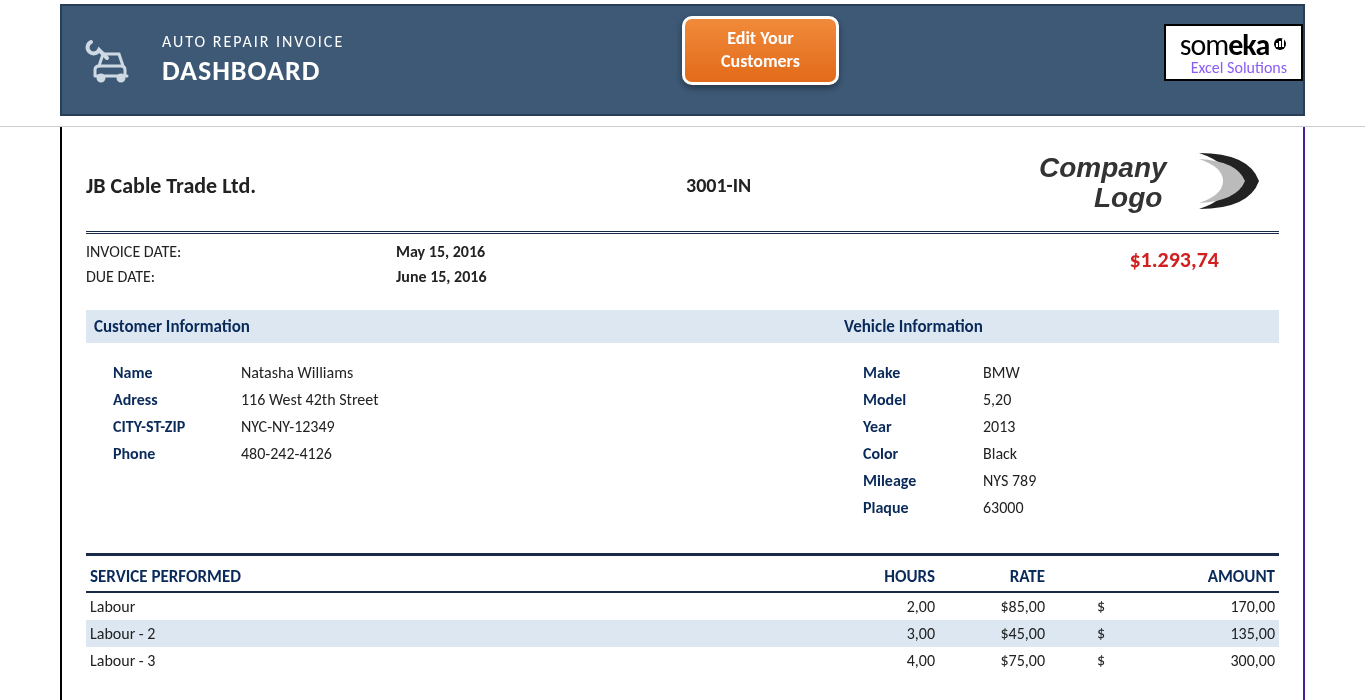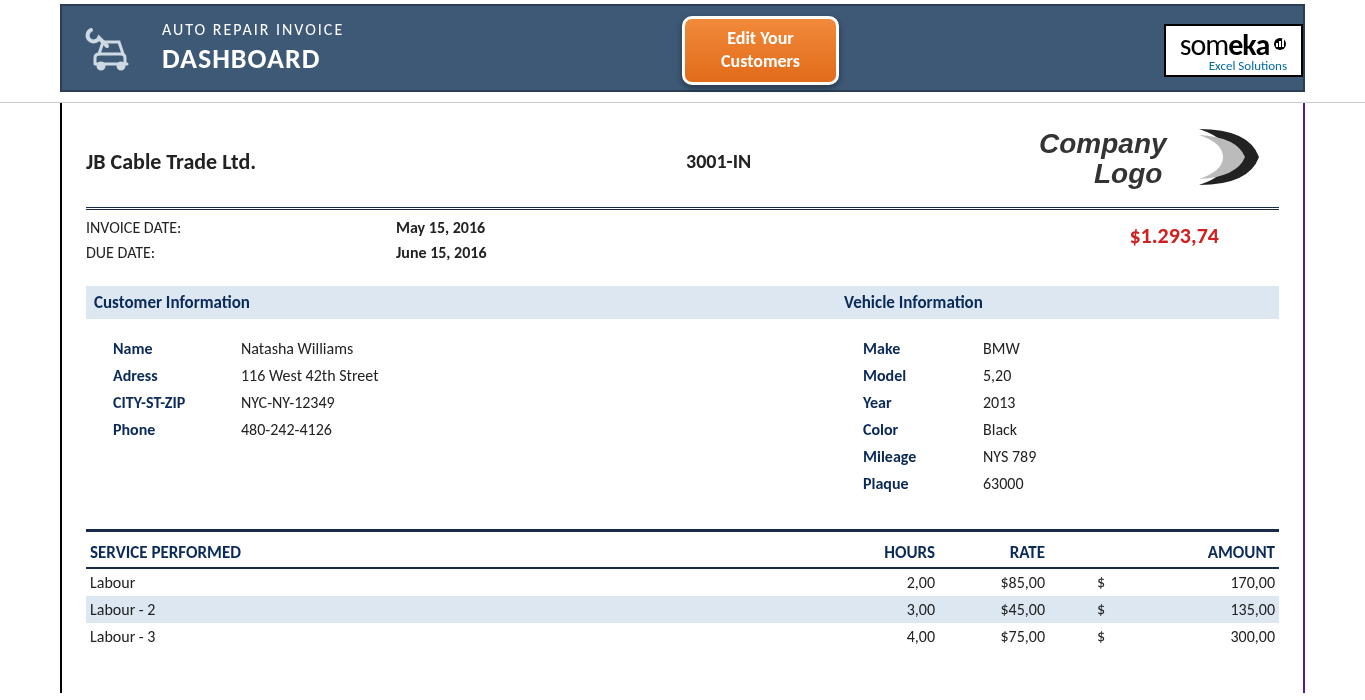--- a/index.html
+++ b/index.html
@@ -2,21 +2,21 @@
 <html><head>
 <meta charset="utf-8">
 <style>
   * { box-sizing: border-box; margin: 0; padding: 0; }
   body { font-family: Calibri, Arial, sans-serif; background: #fff; width: 1365px; }
   
   .topbar {
     background: #3d5976;
     border: 2px solid #2a3f56;
     margin: 4px 60px 0 60px;
-    height: 88px;
+    height: 112px;
     display: flex;
     align-items: center;
     padding: 0 12px;
     position: relative;
   }
   .topbar-icon {
     width: 80px; height: 70px;
     display: flex; align-items: center; justify-content: center;
   }
   .topbar-titles { margin-left: 8px; color: #fff; }
@@ -44,21 +44,21 @@
     position: absolute;
     right: 0;
     top: 18px;
     background: #fff;
     border: 2px solid #000;
     padding: 4px 14px 2px 14px;
     text-align: right;
   }
   .someka-badge .brand { font-size: 30px; font-weight: 300; letter-spacing: -1px; line-height: 1; }
   .someka-badge .brand b { font-weight: 700; }
-  .someka-badge .tag { font-size: 13px; color: #0369a1; margin-top: -2px; }
+  .someka-badge .tag { font-size: 16px; color: #8b5cf6; margin-top: -2px; }
   
   .hr-thin { border: none; border-top: 1px solid #ccc; margin-top: 10px; }
   
   .sheet {
     margin: 0 60px;
     border-left: 2px solid #000;
     border-right: 2px solid #4c1d95;
     background: #fff;
     padding: 18px 24px 0 24px;
     min-height: 590px;

